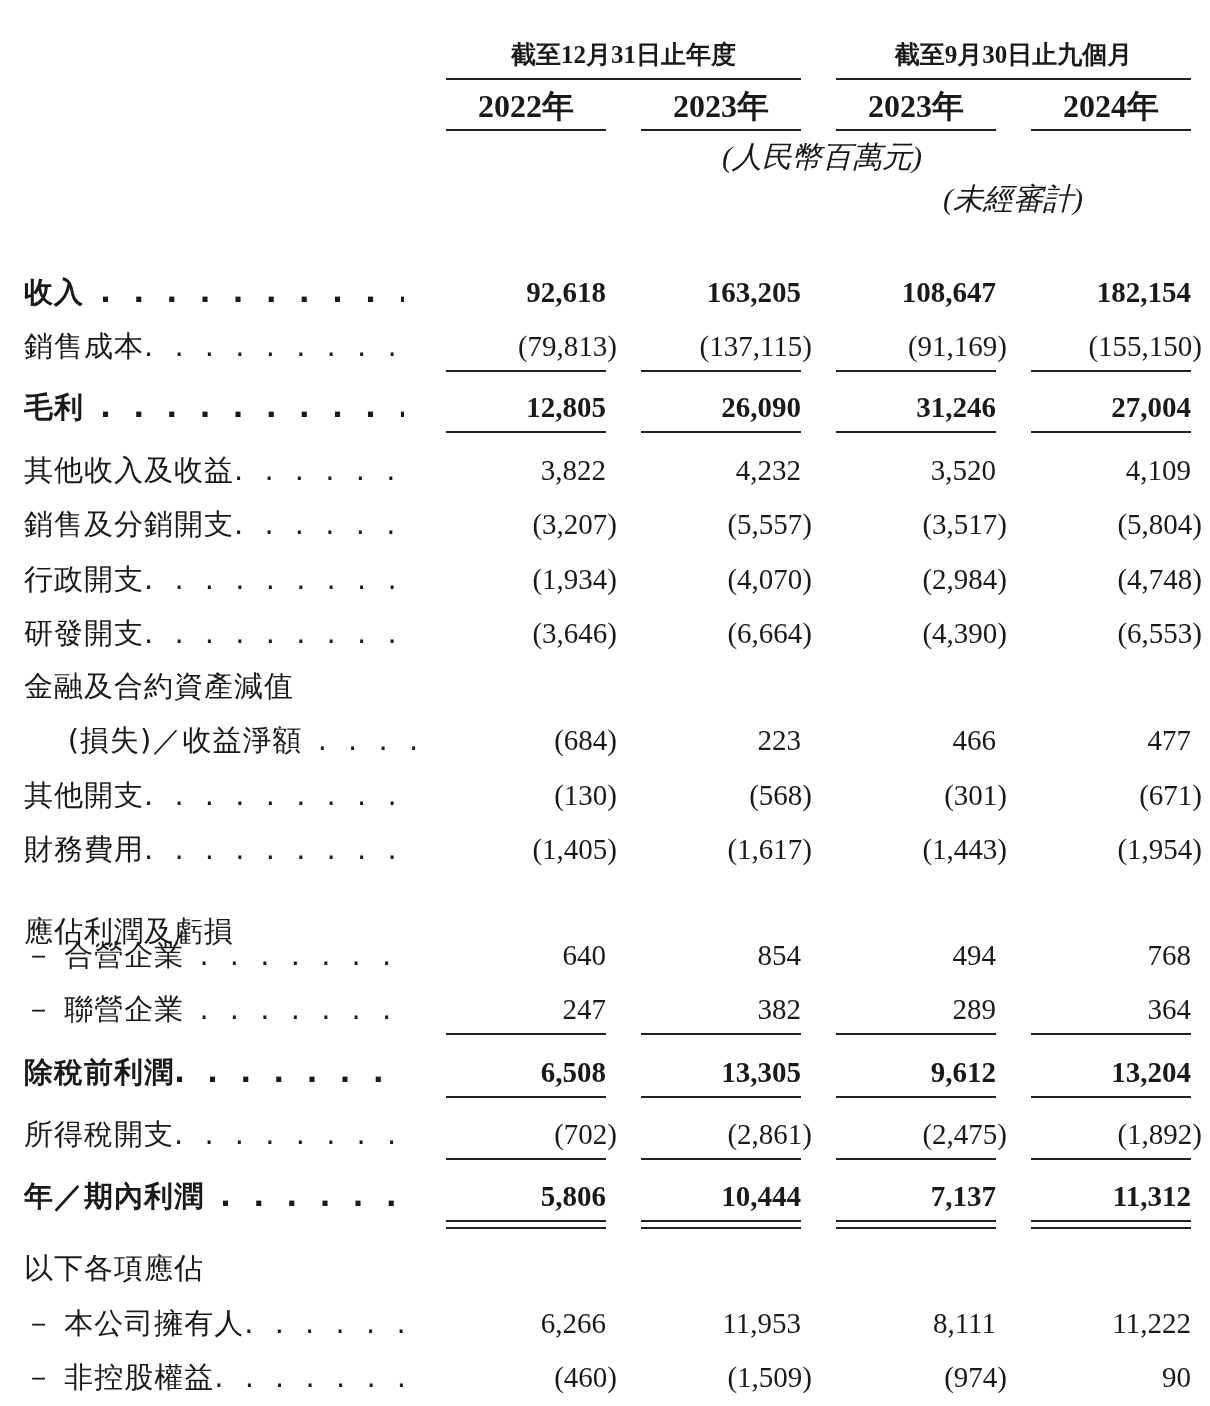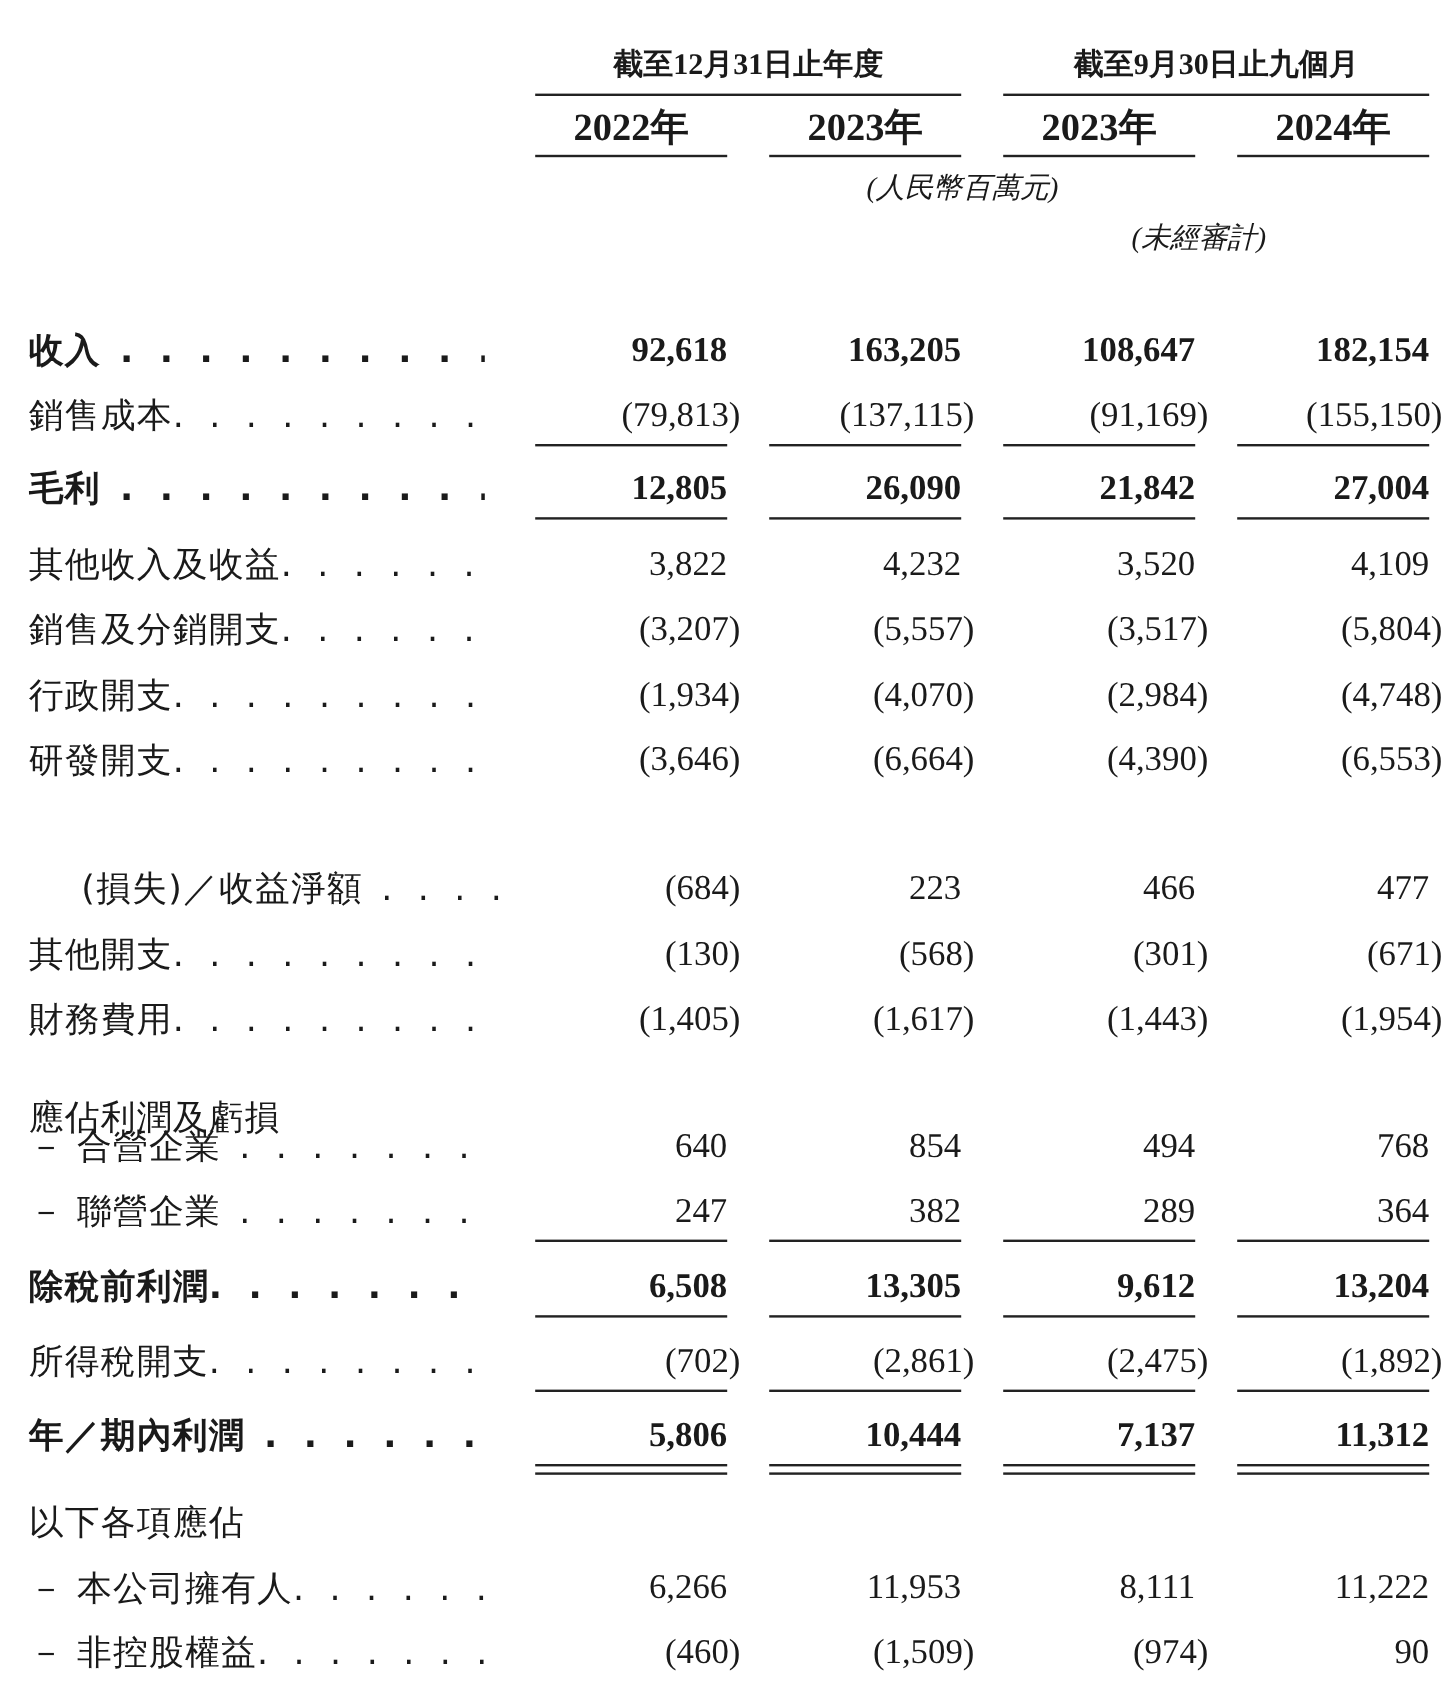--- a/index.html
+++ b/index.html
@@ -12,21 +12,21 @@
     position: absolute; text-align: center; font-weight: bold;
     font-size: 25px; line-height: 30px;
   }
   .hdr-group .line { position: absolute; left: 0; right: 0; bottom: -10px; border-top: 2px solid #222; }
   .hdr-year {
     position: absolute; width: 160px; text-align: center; font-weight: bold;
     font-size: 32px; line-height: 30px;
   }
   .hdr-year .line { position: absolute; left: 0; right: 0; bottom: -10px; border-top: 2px solid #222; }
   .note {
-    position: absolute; font-style: italic; font-size: 24px; line-height: 30px;
+    position: absolute; font-style: italic; font-size: 30px; line-height: 30px;
   }
   .row { position: absolute; left: 0; width: 1210px; height: 40px; }
   .label {
     position: absolute; left: 24px; top: 0; width: 380px; white-space: nowrap;
     overflow: hidden; font-size: 29px; line-height: 40px; letter-spacing: 1px;
     font-family: "DejaVu Sans", sans-serif; font-weight: normal;
   }
   .label.indent { left: 56px; }
   .label.bold { font-weight: bold; }
   .label .lead { letter-spacing: 6px; }
@@ -113,21 +113,21 @@
       <div class="label bold"><span>毛利</span><span class="lead"> . . . . . . . . . . . . . . . .</span></div>
       <div class="cell c0">
         <span class="num bold">12,805</span>
         <div class="ul"></div>
       </div>
       <div class="cell c1">
         <span class="num bold">26,090</span>
         <div class="ul"></div>
       </div>
       <div class="cell c2">
-        <span class="num bold">21,842</span>
+        <span class="num bold">31,246</span>
         <div class="ul"></div>
       </div>
       <div class="cell c3">
         <span class="num bold">27,004</span>
         <div class="ul"></div>
       </div>
     </div>
     <div class="row" style="top: 450px;">
       <div class="label"><span>其他收入及收益</span><span class="lead">. . . . . . . .</span></div>
       <div class="cell c0">
@@ -182,20 +182,21 @@
         <span class="num neg">(6,664)</span>
       </div>
       <div class="cell c2">
         <span class="num neg">(4,390)</span>
       </div>
       <div class="cell c3">
         <span class="num neg">(6,553)</span>
       </div>
     </div>
     <div class="row" style="top: 666px;">
+      <div class="label"><span>金融及合約資產減值</span><span class="lead"></span></div>
       <div class="cell c0">
         <span class="num"></span>
       </div>
       <div class="cell c1">
         <span class="num"></span>
       </div>
       <div class="cell c2">
         <span class="num"></span>
       </div>
       <div class="cell c3">

